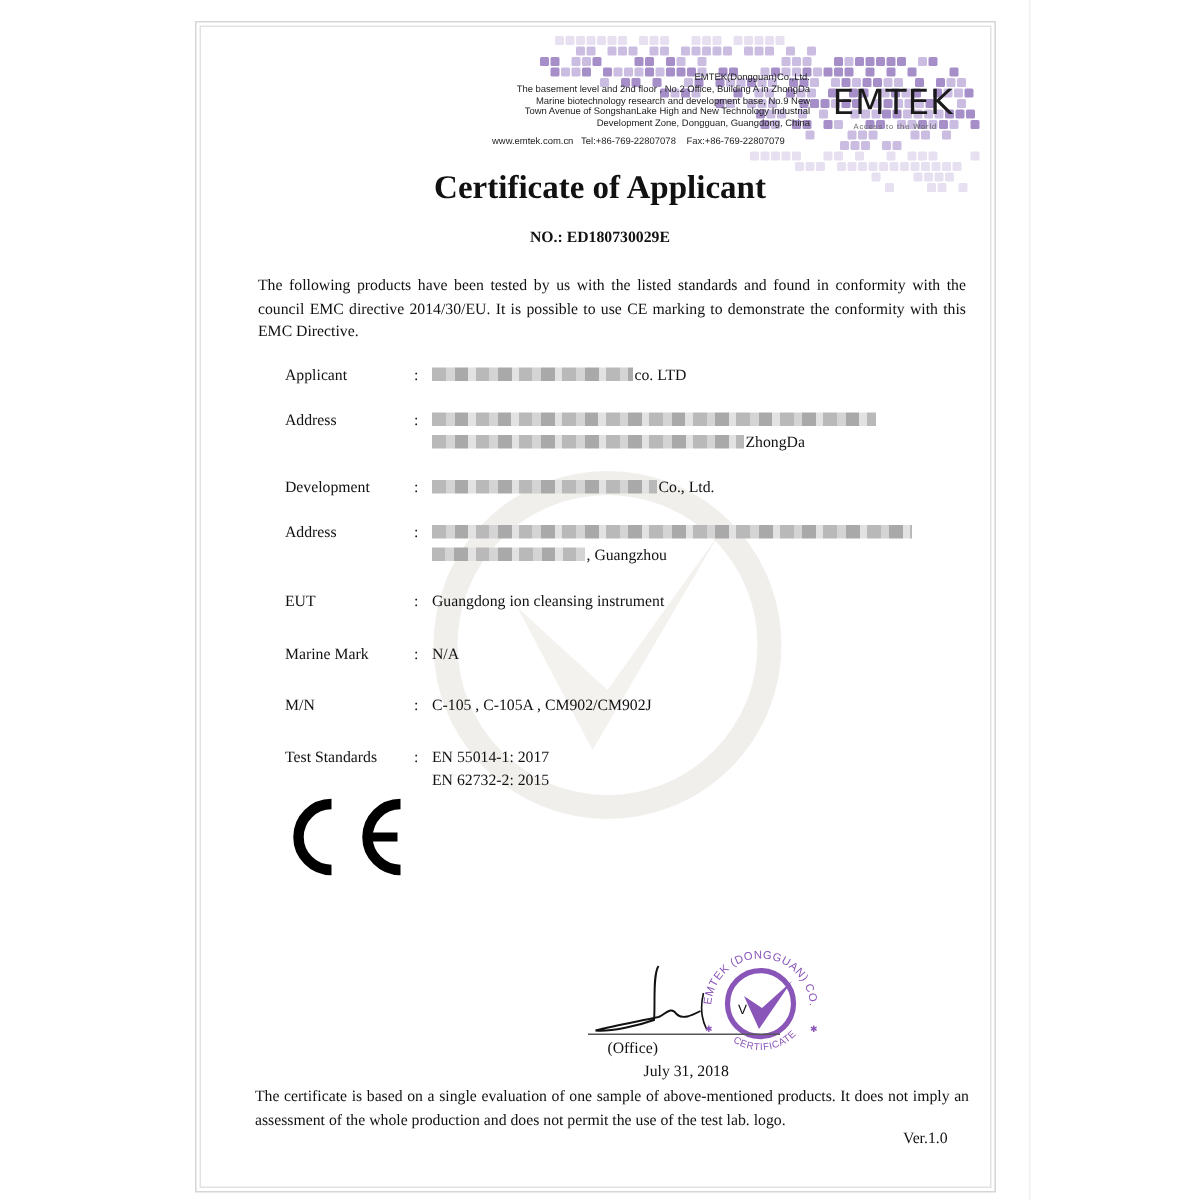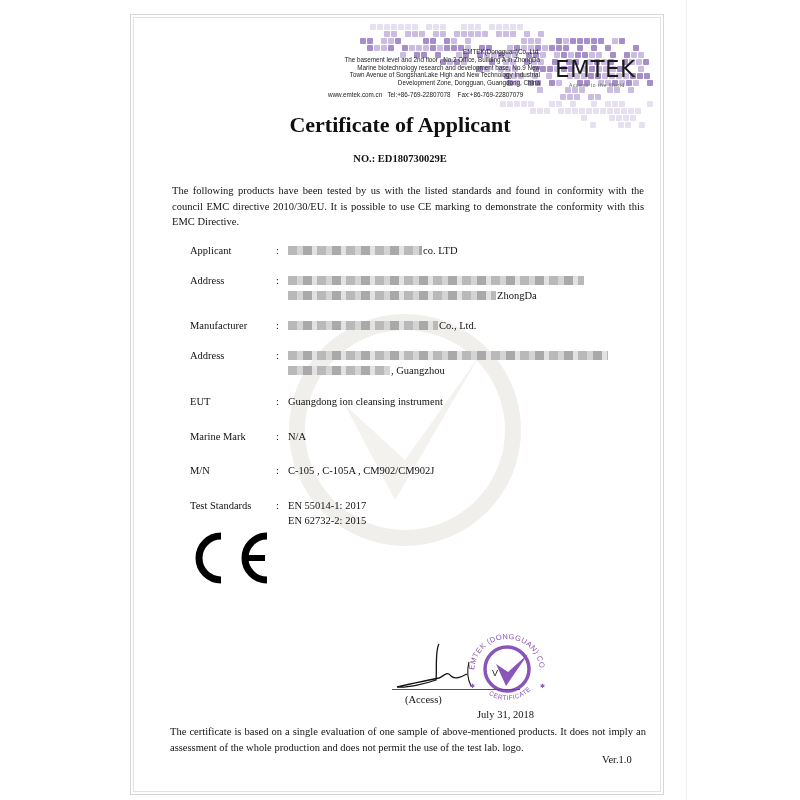--- a/index.html
+++ b/index.html
@@ -60,21 +60,21 @@
     .field-value { position: absolute; left: 98px; top: 0; white-space: nowrap; }
     .blur {
       display: inline-block; height: 9px; vertical-align: -1px; margin-right: 1px;
       background: repeating-linear-gradient(90deg, #b9b9b9 0 9px, #d4d4d4 9px 15px, #a9a9a9 15px 24px, #e2e2e2 24px 29px);
     }
     .ce-mark { position: absolute; left: 187px; top: 530px; width: 84px; height: 56px; }
     .signature { position: absolute; left: 395px; top: 640px; width: 80px; height: 50px; }
     .stamp { position: absolute; left: 462px; top: 624px; width: 90px; height: 90px; }
     .sig-line { position: absolute; left: 392px; top: 689px; width: 128px; height: 1px; background: #555; }
     .manager { position: absolute; left: 405px; top: 694px; font-size: 10.5px; }
-    .sign-date { position: absolute; left: 429px; top: 709px; font-size: 10.5px; margin-left: 48px; }
+    .sign-date { position: absolute; left: 429px; top: 709px; font-size: 10.5px; }
     .disclaimer {
       position: absolute; left: 170px; top: 724px; width: 476px;
       font-size: 10.5px; line-height: 15.5px; text-align: justify;
     }
     .version { position: absolute; left: 602px; top: 754px; font-size: 10.5px; }
   </style>
 </head>
 <body>
 
 <div class="side-rule"></div>
@@ -326,39 +326,39 @@
 <div class="hdr-contact">
   <span>www.emtek.com.cn</span>&nbsp;&nbsp;
   <span>Tel:+86-769-22807078</span>&nbsp;&nbsp;&nbsp;
   <span>Fax:+86-769-22807079</span>
 </div>
 <div class="logo-word">EMTEK</div>
 <div class="logo-tag">Access to the World</div>
 
 <div class="title">Certificate of Applicant</div>
 <div class="cert-no">NO.: ED180730029E</div>
-<div class="intro">The following products have been tested by us with the listed standards and found in conformity with the council EMC directive 2010/30/EU. It is possible to use CE marking to demonstrate the conformity with this EMC Directive.</div>
+<div class="intro">The following products have been tested by us with the listed standards and found in conformity with the council EMC directive 2014/30/EU. It is possible to use CE marking to demonstrate the conformity with this EMC Directive.</div>
 
 <svg class="watermark" viewBox="0 0 240 240">
   <circle cx="120" cy="120" r="108" fill="none" stroke="#f1efec" stroke-width="16"></circle>
   <path d="M60 95 L110 190 L195 45 L120 150 Z" fill="#f4f2ef"></path>
 </svg>
 
 <div class="field-row" style="top:243px;">
   <span class="field-label">Applicant</span>
   <span class="field-colon">:</span>
   <span class="field-value"><span class="blur" style="width:134px"></span><span>co. LTD</span></span>
 </div>
 <div class="field-row" style="top:273px;">
   <span class="field-label">Address</span>
   <span class="field-colon">:</span>
   <span class="field-value"><span class="blur" style="width:296px"></span><br><span class="blur" style="width:208px"></span><span>ZhongDa</span></span>
 </div>
 <div class="field-row" style="top:318px;">
-  <span class="field-label">Manufacturer</span>
+  <span class="field-label">Development</span>
   <span class="field-colon">:</span>
   <span class="field-value"><span class="blur" style="width:150px"></span><span>Co., Ltd.</span></span>
 </div>
 <div class="field-row" style="top:348px;">
   <span class="field-label">Address</span>
   <span class="field-colon">:</span>
   <span class="field-value"><span class="blur" style="width:320px"></span><br><span class="blur" style="width:102px"></span><span>, Guangzhou</span></span>
 </div>
 <div class="field-row" style="top:394px;">
   <span class="field-label">EUT</span>
@@ -404,17 +404,17 @@
     <textPath href="#arcBot" startOffset="12">CERTIFICATE</textPath>
   </text>
   <circle cx="45" cy="45" r="22" fill="none" stroke="#8a55b8" stroke-width="3.5"></circle>
   <path d="M34 40 L44 62 L66 30 L46 48 Z" fill="#8a55b8"></path>
   <text x="8" y="64" font-size="6" fill="#8a55b8">✱</text>
   <text x="78" y="64" font-size="6" fill="#8a55b8">✱</text>
   <text x="30" y="52" font-family="Liberation Sans, sans-serif" font-size="9" fill="#111">V</text>
 </svg>
 
 <div class="sig-line"></div>
-<div class="manager">(Access)</div>
+<div class="manager">(Office)</div>
 <div class="sign-date">July 31, 2018</div>
 
 <div class="disclaimer">The certificate is based on a single evaluation of one sample of above-mentioned products. It does not imply an assessment of the whole production and does not permit the use of the test lab. logo.</div>
 <div class="version">Ver.1.0</div>
 
 </body></html>

